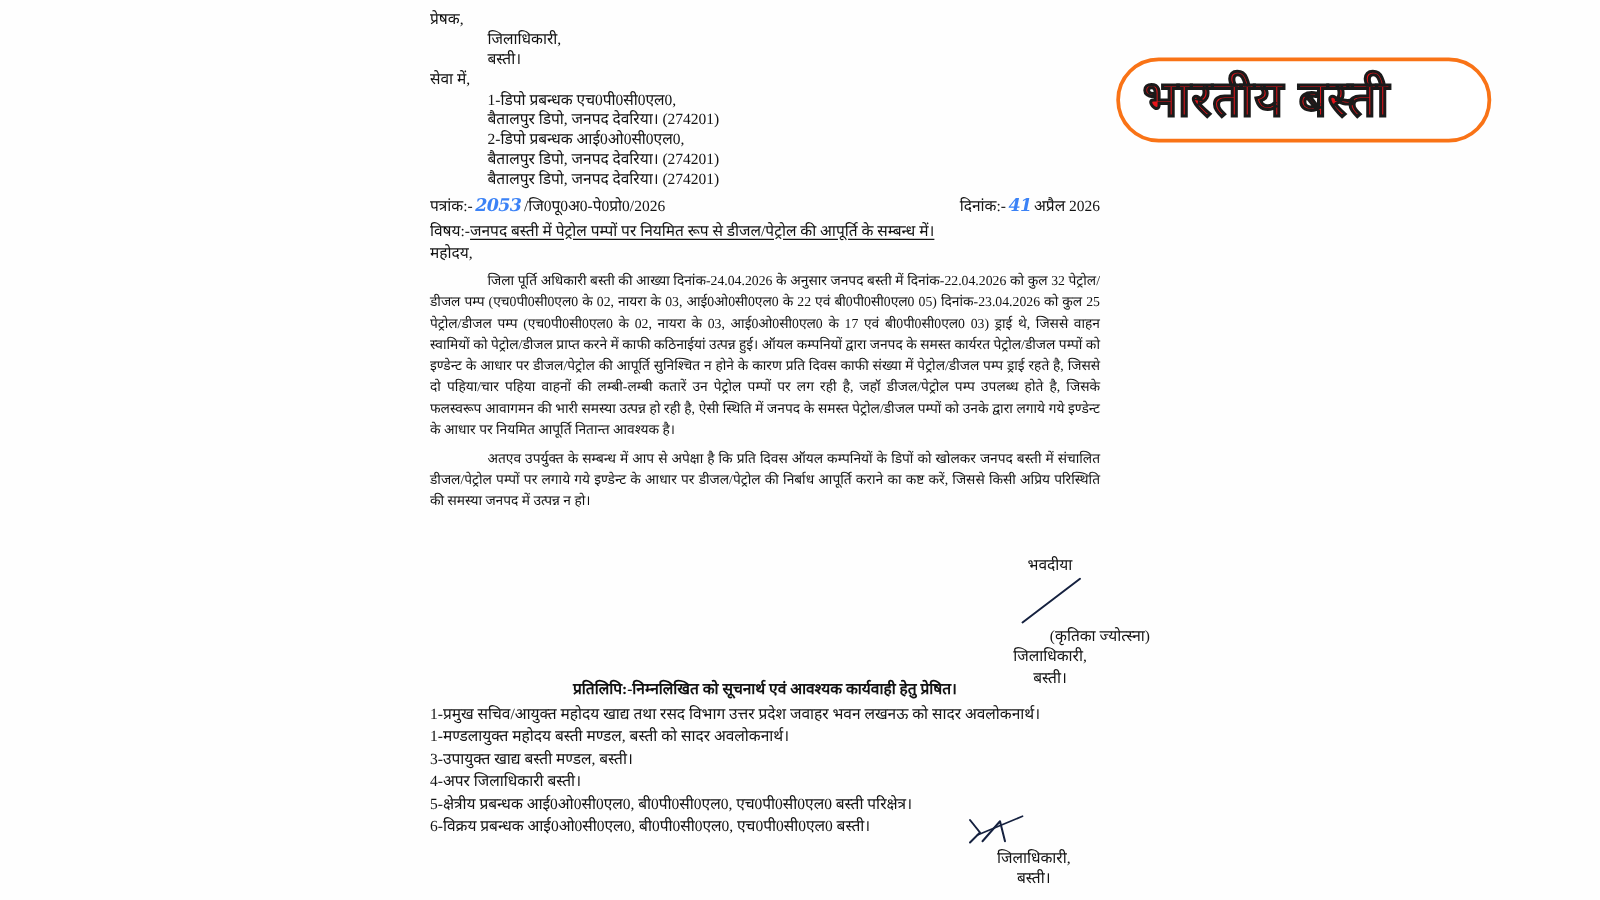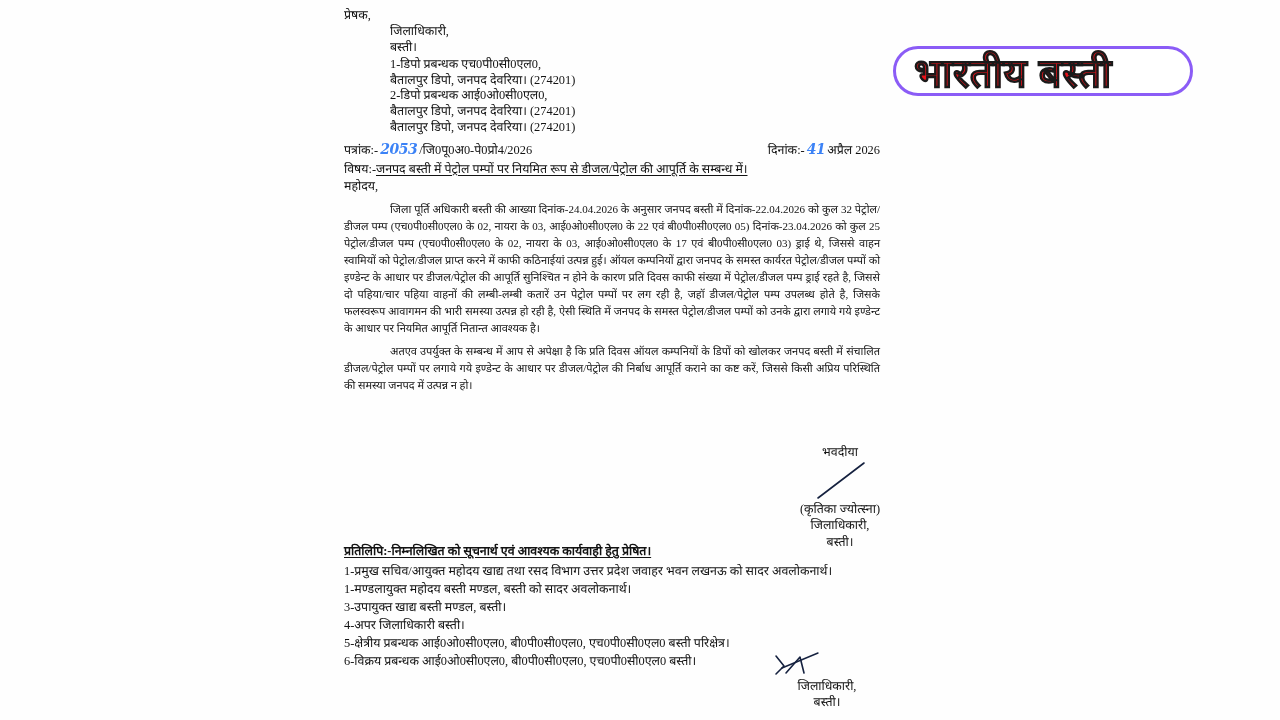--- a/index.html
+++ b/index.html
@@ -22,27 +22,27 @@
     inset: 0;
     background: #fefefe;
   }
 
   
   .brand-badge {
     position: absolute;
     top: 46px;
     left: 893px;
     width: 300px;
-    height: 50px;
-    border: 3px solid #8b5cf6;
+    height: 68px;
+    border: 3px solid #f97316;
     border-radius: 34px;
     background: #ffffff;
     overflow: hidden;
     display: flex;
-    align-items: flex-end;
+    align-items: center;
     justify-content: flex-start;
     padding-left: 18px;
     box-sizing: border-box;
     z-index: 5;
   }
   .brand-text {
     font-family: "Liberation Sans", "DejaVu Sans", sans-serif;
     font-weight: 700;
     font-size: 40px;
     line-height: 1;
@@ -118,36 +118,36 @@
     font-size: 12.4px;
     line-height: 1.35;
   }
   .sig-word { display: block; text-align: center; }
   .sig-stroke {
     display: block;
     height: 40px;
     position: relative;
   }
   .sig-stroke svg { position: absolute; left: 0; top: 0; }
-  .sig-name { display: block; white-space: nowrap; }
+  .sig-name { display: block; white-space: nowrap; text-align: right; }
 
   
   .copyto {
     position: absolute;
     left: 344px;
     top: 543px;
     width: 536px;
     font-size: 12.4px;
     line-height: 1.45;
   }
   .copyto-head {
     font-weight: 700;
-    text-decoration: underline;
     text-underline-offset: 2px;
     margin-bottom: 2px;
+    text-align: center;
   }
   .copy-item {
     text-align: justify;
     text-justify: inter-word;
     margin: 0;
   }
   .copy-item.nowrap { white-space: nowrap; }
 
   
   .bottom-sig {
@@ -174,31 +174,32 @@
   <div class="brand-badge">
     <span class="brand-text">भारतीय बस्ती</span>
   </div>
 
   <div class="letter">
 
     <div class="ln from-label">प्रेषक,</div>
     <div class="ln indent-1">जिलाधिकारी,</div>
     <div class="ln indent-1">बस्ती।</div>
 
+    <div class="ln to-label">सेवा में,</div>
 
     <div class="recipients">
       <div class="ln recipient">1-डिपो प्रबन्धक एच0पी0सी0एल0,</div>
       <div class="ln recipient">बैतालपुर डिपो, जनपद देवरिया। (274201)</div>
       <div class="ln recipient">2-डिपो प्रबन्धक आई0ओ0सी0एल0,</div>
       <div class="ln recipient">बैतालपुर डिपो, जनपद देवरिया। (274201)</div>
       <div class="ln recipient">बैतालपुर डिपो, जनपद देवरिया। (274201)</div>
     </div>
 
     <div class="refrow">
-      <span class="ref-left"><span>पत्रांक:-</span><span class="hand">2053</span><span>/जि0पू0अ0-पे0प्रो4/2026</span></span>
+      <span class="ref-left"><span>पत्रांक:-</span><span class="hand">2053</span><span>/जि0पू0अ0-पे0प्रो0/2026</span></span>
       <span class="ref-right"><span>दिनांक:-</span><span class="hand">41</span><span>अप्रैल 2026</span></span>
     </div>
 
     <div class="subject-line"><span>विषय:-</span><span class="subject-underline">जनपद बस्ती में पेट्रोल पम्पों पर नियमित रूप से डीजल/पेट्रोल की आपूर्ति के सम्बन्ध में।</span></div>
 
     <div class="salutation">महोदय,</div>
 
     <p class="para">जिला पूर्ति अधिकारी बस्ती की आख्या दिनांक-24.04.2026 के अनुसार जनपद बस्ती में दिनांक-22.04.2026 को कुल 32 पेट्रोल/डीजल पम्प (एच0पी0सी0एल0 के 02, नायरा के 03, आई0ओ0सी0एल0 के 22 एवं बी0पी0सी0एल0 05) दिनांक-23.04.2026 को कुल 25 पेट्रोल/डीजल पम्प (एच0पी0सी0एल0 के 02, नायरा के 03, आई0ओ0सी0एल0 के 17 एवं बी0पी0सी0एल0 03) ड्राई थे, जिससे वाहन स्वामियों को पेट्रोल/डीजल प्राप्त करने में काफी कठिनाईयां उत्पन्न हुई। ऑयल कम्पनियों द्वारा जनपद के समस्त कार्यरत पेट्रोल/डीजल पम्पों को इण्डेन्ट के आधार पर डीजल/पेट्रोल की आपूर्ति सुनिश्चित न होने के कारण प्रति दिवस काफी संख्या में पेट्रोल/डीजल पम्प ड्राई रहते है, जिससे दो पहिया/चार पहिया वाहनों की लम्बी-लम्बी कतारें उन पेट्रोल पम्पों पर लग रही है, जहॉ डीजल/पेट्रोल पम्प उपलब्ध होते है, जिसके फलस्वरूप आवागमन की भारी समस्या उत्पन्न हो रही है, ऐसी स्थिति में जनपद के समस्त पेट्रोल/डीजल पम्पों को उनके द्वारा लगाये गये इण्डेन्ट के आधार पर नियमित आपूर्ति नितान्त आवश्यक है।</p>
     <p class="para">अतएव उपर्युक्त के सम्बन्ध में आप से अपेक्षा है कि प्रति दिवस ऑयल कम्पनियों के डिपों को खोलकर जनपद बस्ती में संचालित डीजल/पेट्रोल पम्पों पर लगाये गये इण्डेन्ट के आधार पर डीजल/पेट्रोल की निर्बाध आपूर्ति कराने का कष्ट करें, जिससे किसी अप्रिय परिस्थिति की समस्या जनपद में उत्पन्न न हो।</p>
   </div>

